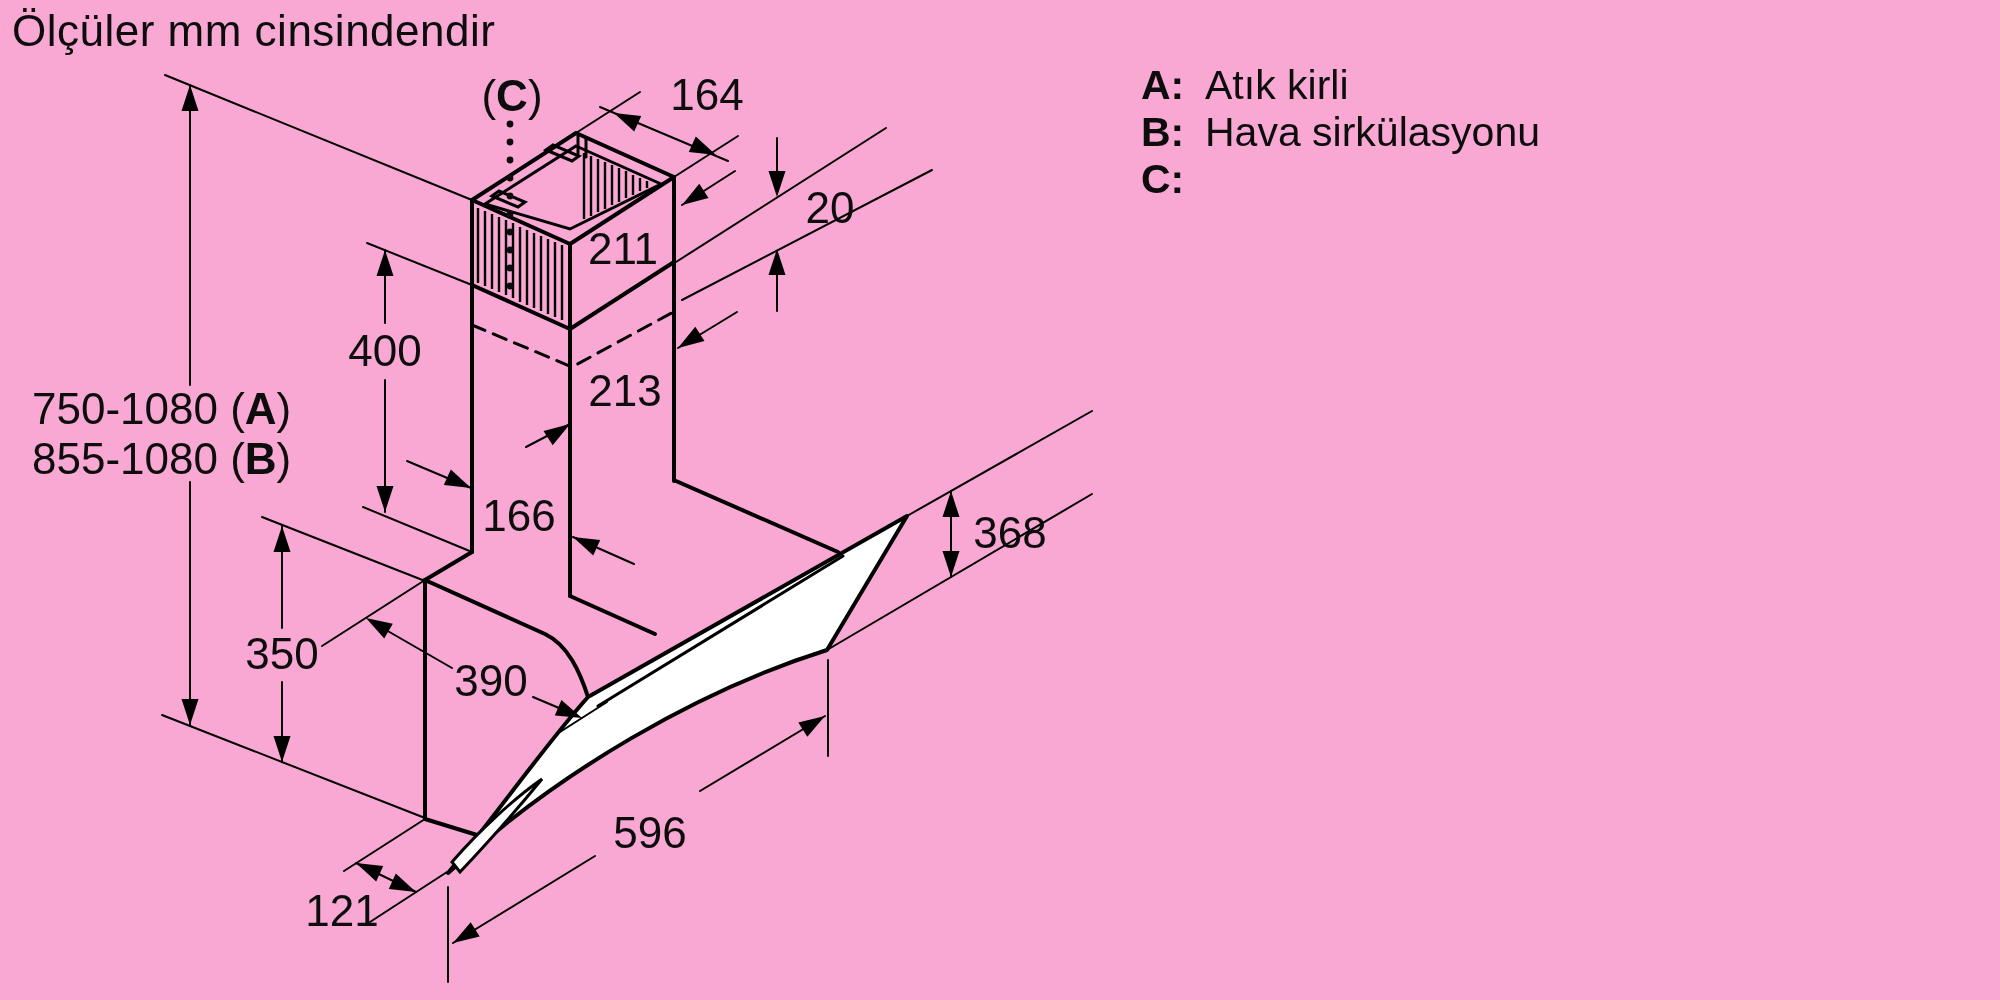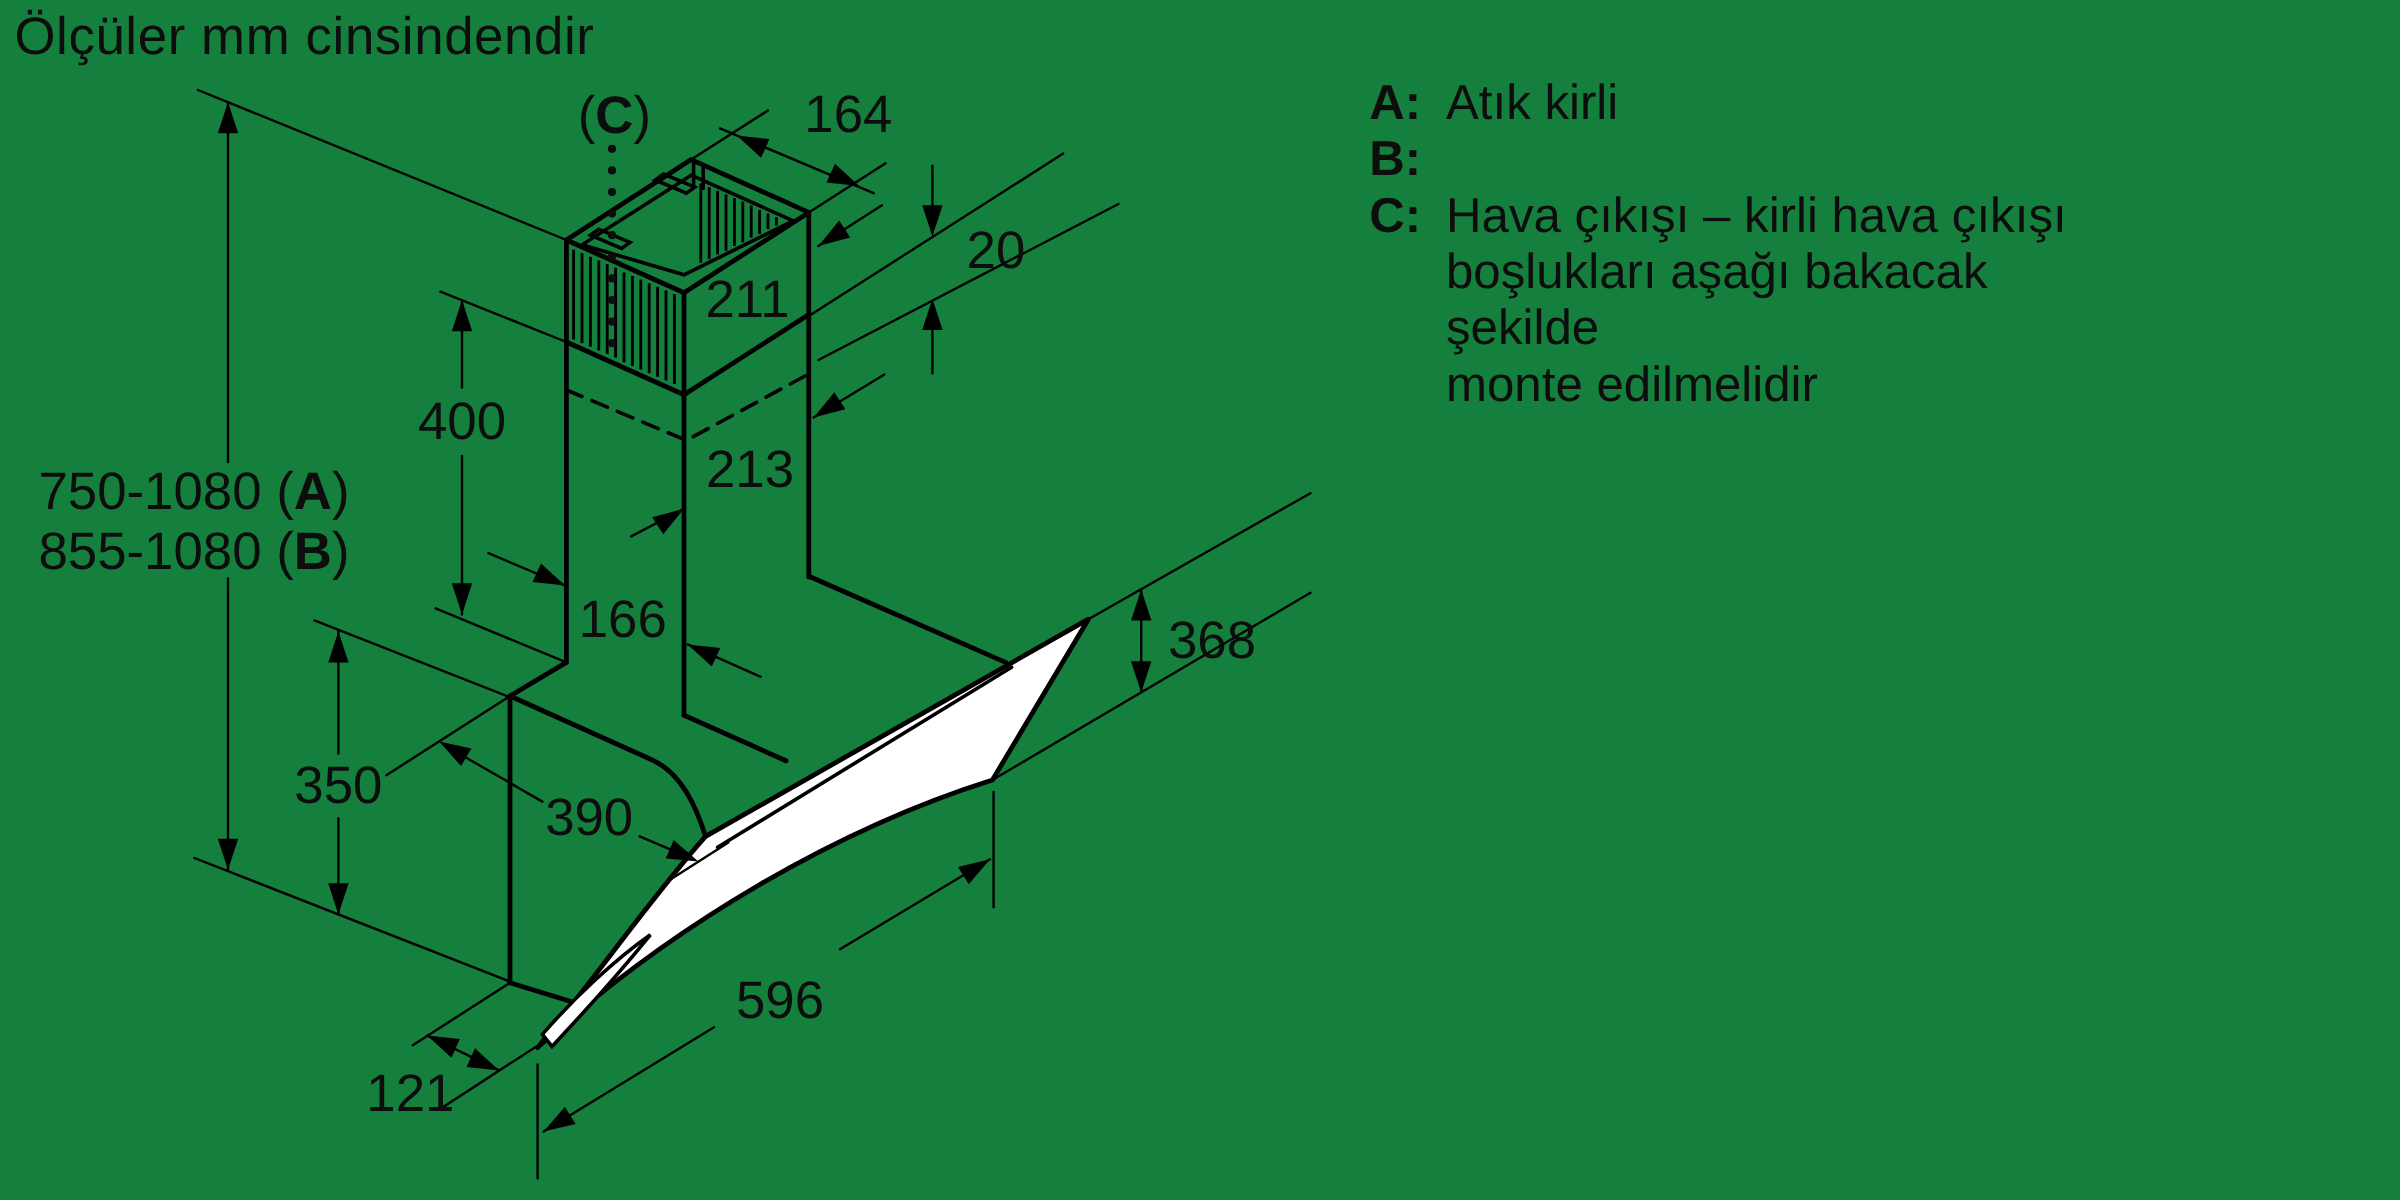--- a/index.html
+++ b/index.html
@@ -1,16 +1,16 @@
 <!DOCTYPE html>
 <html><head>
 <meta charset="utf-8">
 <style>
   html,body{margin:0;padding:0;background:#ffffff;}
-  #stage{position:relative;width:2000px;height:1000px;background:#15803d;overflow:hidden;
+  #stage{position:relative;width:2000px;height:1000px;background:#f9a8d4;overflow:hidden;
          font-family:"Liberation Sans","DejaVu Sans",sans-serif;color:#111;}
   #drawing{position:absolute;left:0;top:0;}
   .title{position:absolute;left:12px;top:6px;font-size:44px;letter-spacing:0.5px;color:#0d0d0d;}
   .legend{position:absolute;left:1141px;top:62px;font-size:41px;line-height:47px;color:#0d0d0d;width:640px;}
   .legend-row{display:flex;}
   .legend-key{font-weight:bold;width:64px;flex:0 0 64px;}
   .legend-text{white-space:pre-line;}
   text{font-family:"Liberation Sans","DejaVu Sans",sans-serif;font-size:44px;fill:#0d0d0d;}
   .b{font-weight:bold;}
   .obj{stroke:#000;stroke-width:4;fill:none;stroke-linejoin:round;stroke-linecap:round;}
@@ -27,26 +27,24 @@
 
   <div class="title">Ölçüler mm cinsindendir</div>
 
   <div class="legend">
     <div class="legend-row">
       <span class="legend-key">A:</span>
       <span class="legend-text">Atık kirli</span>
     </div>
     <div class="legend-row">
       <span class="legend-key">B:</span>
+      <span class="legend-text">Hava sirkülasyonu</span>
     </div>
     <div class="legend-row">
       <span class="legend-key">C:</span>
-      <span class="legend-text">Hava çıkışı – kirli hava çıkışı
-boşlukları aşağı bakacak şekilde
-monte edilmelidir</span>
     </div>
   </div>
 
   <svg id="drawing" width="2000" height="1000" viewBox="0 0 2000 1000">
 
     <g class="hatch">
       <line x1="478" y1="208" x2="478" y2="283"></line>
         <line x1="485" y1="211" x2="485" y2="286"></line>
       <line x1="492" y1="214" x2="492" y2="289"></line>
         <line x1="499" y1="217" x2="499" y2="292"></line>

